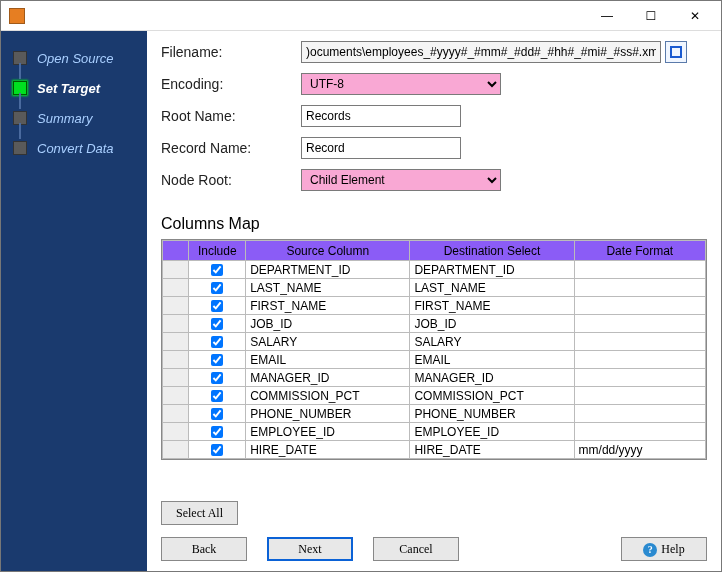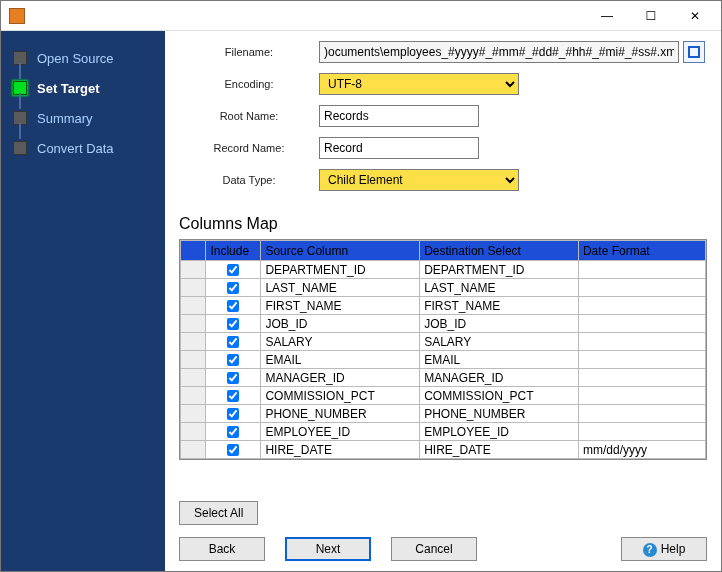--- a/index.html
+++ b/index.html
@@ -4,49 +4,49 @@
 <style>
 * { box-sizing: border-box; margin: 0; padding: 0; }
 body { font-family: "Segoe UI", Tahoma, sans-serif; font-size: 12px; background: #fff; }
 .window { width: 722px; height: 572px; border: 1px solid #777; background: #fff; display: flex; flex-direction: column; }
 .titlebar { height: 30px; background: #fff; display: flex; align-items: center; justify-content: space-between; padding: 0 4px; border-bottom: 1px solid #ddd; }
 .titlebar-left { display: flex; align-items: center; }
 .title-icon { width: 16px; height: 16px; background: #e67e22; border: 1px solid #a05a1a; margin: 0 4px; display: flex; align-items: center; justify-content: center; font-size: 9px; color: #fff; }
 .titlebar-buttons { display: flex; }
 .tb-btn { width: 44px; height: 28px; display: flex; align-items: center; justify-content: center; font-family: inherit; }
 .body { flex: 1; display: flex; overflow: hidden; }
-.sidebar { width: 164px; background: #1a3a6e; padding: 12px 0 0 12px; }
+.sidebar { width: 146px; background: #1a3a6e; padding: 12px 0 0 12px; font-style: italic; }
 .step { display: flex; align-items: center; height: 30px; position: relative; }
 .step-box { width: 14px; height: 14px; margin-right: 10px; position: relative; }
 .step-box.gray { background: #5a5a5a; border: 1px solid #333; }
 .step-box.green { background: #00e020; border: 1px solid #005900; box-shadow: 0 0 2px 1px #00e020; }
 .step-label { color: #a9cfff; font-size: 13px; }
 .step.active .step-label { color: #ffffff; font-weight: bold; }
 .step-connector { position: absolute; left: 6px; top: 20px; width: 2px; height: 16px; background: #4a6a9e; }
 .main { flex: 1; padding: 10px 14px; display: flex; flex-direction: column; background: #fff; }
 .form-row { display: flex; align-items: center; margin-bottom: 10px; }
-.form-label { width: 140px; font-size: 11px; color: #222; text-align: center; }
+.form-label { width: 140px; font-size: 14px; color: #222; }
 .text-input { height: 22px; border: 1px solid #7a7a7a; padding: 0 4px; font-size: 12px; font-family: inherit; }
 .text-input.readonly { background: #f5f5f5; width: 360px; }
 .text-input.med { width: 160px; background: #fff; }
-.select-input { height: 22px; width: 200px; border: 1px solid #7a7a7a; background: #fde047; font-size: 12px; padding: 0 4px; font-family: inherit; }
+.select-input { height: 22px; width: 200px; border: 1px solid #7a7a7a; background: #f9a8d4; font-size: 12px; padding: 0 4px; font-family: inherit; }
 .browse-btn { width: 22px; height: 22px; margin-left: 4px; border: 1px solid #5a7aaa; background: #f0f6ff; display: flex; align-items: center; justify-content: center; }
 .browse-icon { width: 12px; height: 12px; border: 2px solid #1a5ad0; }
 .columns-label { margin: 14px 0 6px 0; font-size: 16px; }
 .table-wrap { border: 1px solid #888; flex: 0 0 auto; overflow: hidden; }
 table { border-collapse: collapse; width: 100%; table-layout: fixed; }
 th, td { border: 1px solid #bbb; font-size: 12px; text-align: left; height: 18px; padding: 0 4px; overflow: hidden; white-space: nowrap; }
-th { background: #1d4ed8; font-weight: normal; height: 20px; }
+th { background: #8b5cf6; font-weight: normal; height: 20px; text-align: center; }
 col.c0 { width: 24px; } col.c1 { width: 52px; } col.c2 { width: 150px; } col.c3 { width: 150px; } col.c4 { width: 120px; }
 td.chk { text-align: center; }
 .chk-box { width: 12px; height: 12px; display: inline-block; vertical-align: middle; }
 .grip { background: #eee; }
 .spacer { flex: 1; }
 .sel-row { margin-top: 10px; display: flex; gap: 10px; }
-.btn { height: 24px; padding: 0 14px; border: 1px solid #888; background: #e8e8e8; font-size: 12px; font-family: Liberation Sans, sans-serif; cursor: pointer; }
+.btn { height: 24px; padding: 0 14px; border: 1px solid #888; background: #e8e8e8; font-size: 12px; font-family: Liberation Serif, serif; cursor: pointer; }
 .footer { display: flex; align-items: flex-start; gap: 20px; margin-top: 12px; }
 .footer .btn { width: 86px; text-align: center; }
 .footer .btn.primary { border: 2px solid #0b62d6; }
 .footer-spacer { flex: 1; }
 .help-icon { display:inline-block; width:14px; height:14px; border-radius:50%; background:#2a8ad0; color:#fff; font-size:10px; line-height:14px; text-align:center; margin-right:4px; font-weight:bold; }
 </style>
 </head>
 <body>
 
 <div class="window">
@@ -103,21 +103,21 @@
         <div class="form-label">Root Name:</div>
         <input class="text-input med" value="Records" style="">
       </div>
 
       <div class="form-row">
         <div class="form-label">Record Name:</div>
         <input class="text-input med" value="Record" style="">
       </div>
 
       <div class="form-row">
-        <div class="form-label">Data Type:</div>
+        <div class="form-label">Node Root:</div>
         <select class="select-input">
           <option>Child Element</option>
         </select>
       </div>
 
       <div class="columns-label">Columns Map</div>
 
       <div class="table-wrap">
         <table>
           <colgroup>

